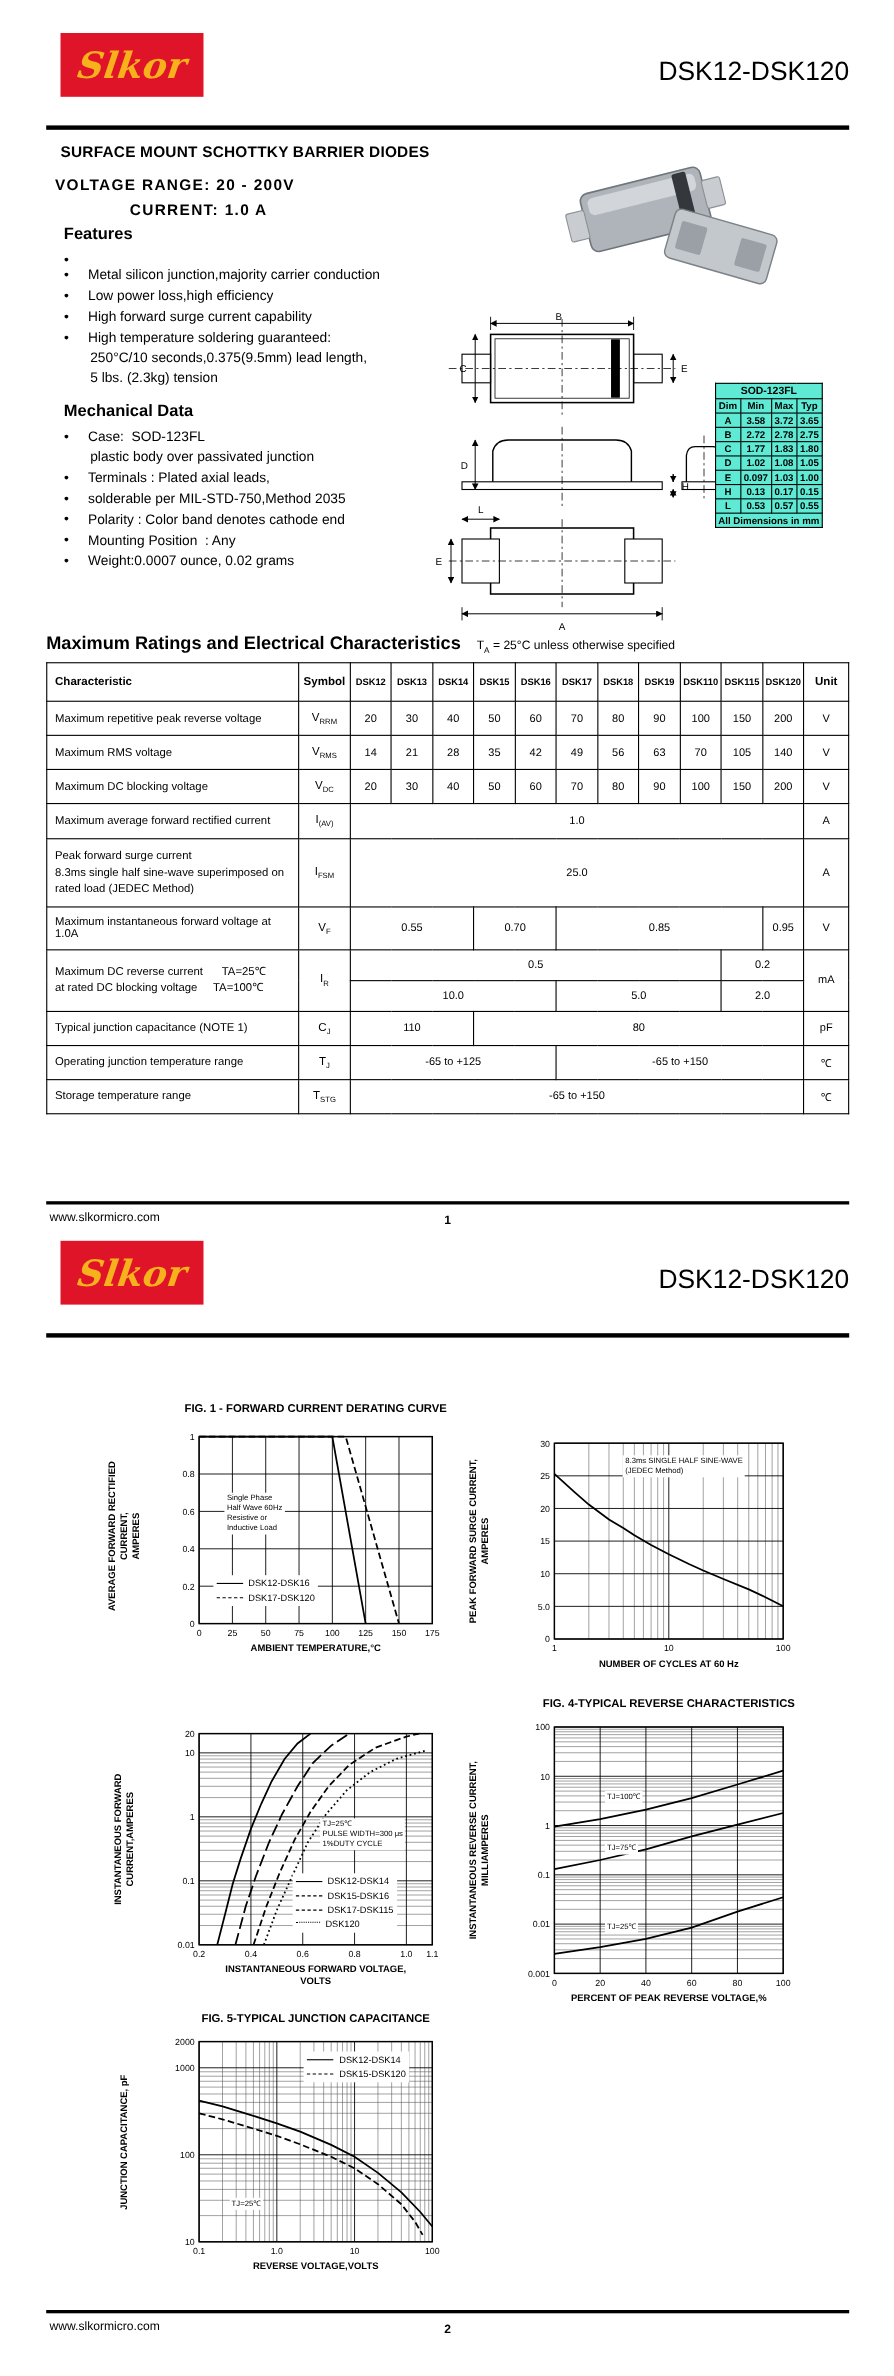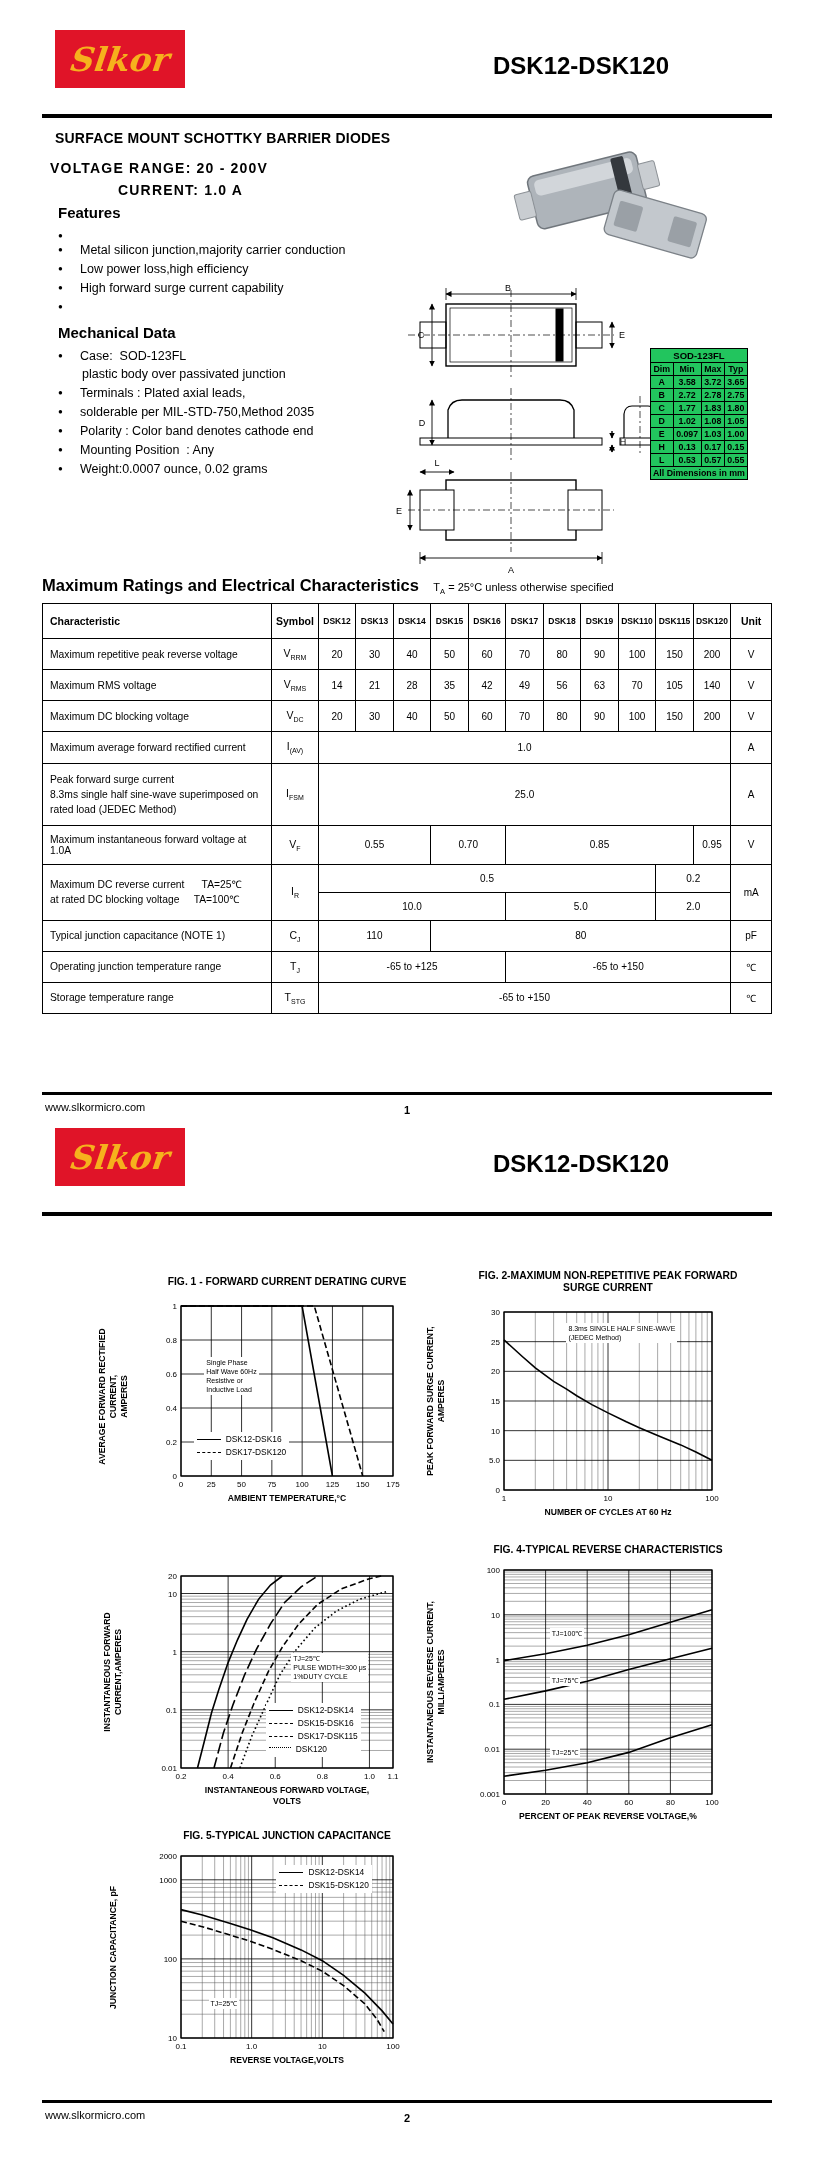--- a/index.html
+++ b/index.html
@@ -3,33 +3,33 @@
 <meta charset="utf-8">
 <style>
   html,body{margin:0;padding:0;background:#fff}
   .sheet{position:relative;width:813px;height:2160px;background:#fff;overflow:hidden;
          font-family:"Liberation Sans",sans-serif;color:#000}
   .abs{position:absolute}
   .logo{position:absolute;width:130px;height:58px;background:#e01428;
         display:flex;align-items:center;justify-content:center}
   .logo span{font-family:"DejaVu Serif",serif;font-style:italic;font-weight:bold;
         font-size:33px;color:#f6b11d;transform:skewX(-8deg)}
-  .part-title{position:absolute;width:382px;text-align:center;font-weight:bold;font-size:24px}
+  .part-title{position:absolute;width:382px;text-align:right;font-weight:normal;font-size:24px}
   .rule{position:absolute;background:#000}
   .heading{position:absolute;font-weight:bold;font-size:14px;letter-spacing:.2px}
   .vr{position:absolute;font-weight:bold;font-size:14px;letter-spacing:1.2px}
   .sec-title{font-weight:bold;font-size:15px;margin:0 0 6px 0}
   .col{position:absolute;width:350px}
   .bi{display:flex;margin:1px 0}
   .dot{width:22px;font-size:8px;padding-top:4px;flex:0 0 22px}
   .bl{font-size:12.5px;line-height:18px}
   .bl div:nth-child(n+2){margin-left:2px}
   .mech-gap{height:12px}
   
-  .dimt{border-collapse:collapse;font-size:8.8px;font-weight:bold;background:#22c55e}
+  .dimt{border-collapse:collapse;font-size:8.8px;font-weight:bold;background:#5eead4}
   .dimt td,.dimt th{border:1px solid #000;padding:1px 2px;text-align:center}
   .dimt .ttl{font-size:9.5px}
   
   .ratings-block{position:absolute;width:730px}
   .rt-title{font-weight:bold;font-size:16.5px;display:inline}
   .rt-cond{font-size:11px;margin-left:10px}
   .rt-cond sub{font-size:7.5px}
   .rt-sub{font-size:10px;margin-top:7px}
   table.ratings{border-collapse:collapse;table-layout:fixed;width:730px;margin-top:7px}
   .ratings td,.ratings th{border:1px solid #000;text-align:center;padding:8px 1px;font-size:10px;font-weight:normal;overflow:hidden}
@@ -91,20 +91,25 @@
           </div>
         </div>
         <div class="bi">
           <span class="dot">●</span>
           <div class="bl">
             <div>High forward surge current capability</div>
           </div>
         </div>
         <div class="bi">
           <span class="dot">●</span>
+          <div class="bl">
+            <div>High temperature soldering guaranteed:</div>
+            <div>250°C/10 seconds,0.375(9.5mm) lead length,</div>
+            <div>5 lbs. (2.3kg) tension</div>
+          </div>
         </div>
       </div>
     <div class="mech-gap"></div>
     <div class="sec-title">Mechanical Data</div>
     <div>
         <div class="bi">
           <span class="dot">●</span>
           <div class="bl">
             <div>Case:&nbsp; SOD-123FL</div>
             <div>plastic body over passivated junction</div>
@@ -491,24 +496,20 @@
           <span class="ls solid"></span>
           <span>DSK12-DSK16</span>
         </div>
         <div class="lrow">
           <span class="ls dash"></span>
           <span>DSK17-DSK120</span>
         </div>
       </div>
     </div>
   <div class="figure" id="fig1" style="left: 408px; top: 1264px; width: 345px; height: 276px;">
-      <div class="fig-title" style="left: 40px; width: 320px; top: 6px;">
-        <div>FIG. 2-MAXIMUM NON-REPETITIVE PEAK FORWARD</div>
-        <div>SURGE CURRENT</div>
-      </div>
       <svg width="345" height="276" class="chart-svg">
         <line x1="127.30711954905405" x2="127.30711954905405" y1="48" y2="226" stroke="#555" stroke-width="0.5"></line>
         <line x1="145.6206104908449" x2="145.6206104908449" y1="48" y2="226" stroke="#555" stroke-width="0.5"></line>
         <line x1="158.6142390981081" x2="158.6142390981081" y1="48" y2="226" stroke="#555" stroke-width="0.5"></line>
         <line x1="168.69288045094595" x2="168.69288045094595" y1="48" y2="226" stroke="#555" stroke-width="0.5"></line>
         <line x1="176.92773003989893" x2="176.92773003989893" y1="48" y2="226" stroke="#555" stroke-width="0.5"></line>
         <line x1="183.89019616148272" x2="183.89019616148272" y1="48" y2="226" stroke="#555" stroke-width="0.5"></line>
         <line x1="189.92135864716212" x2="189.92135864716212" y1="48" y2="226" stroke="#555" stroke-width="0.5"></line>
         <line x1="195.2412209816898" x2="195.2412209816898" y1="48" y2="226" stroke="#555" stroke-width="0.5"></line>
         <line x1="231.30711954905405" x2="231.30711954905405" y1="48" y2="226" stroke="#555" stroke-width="0.5"></line>

